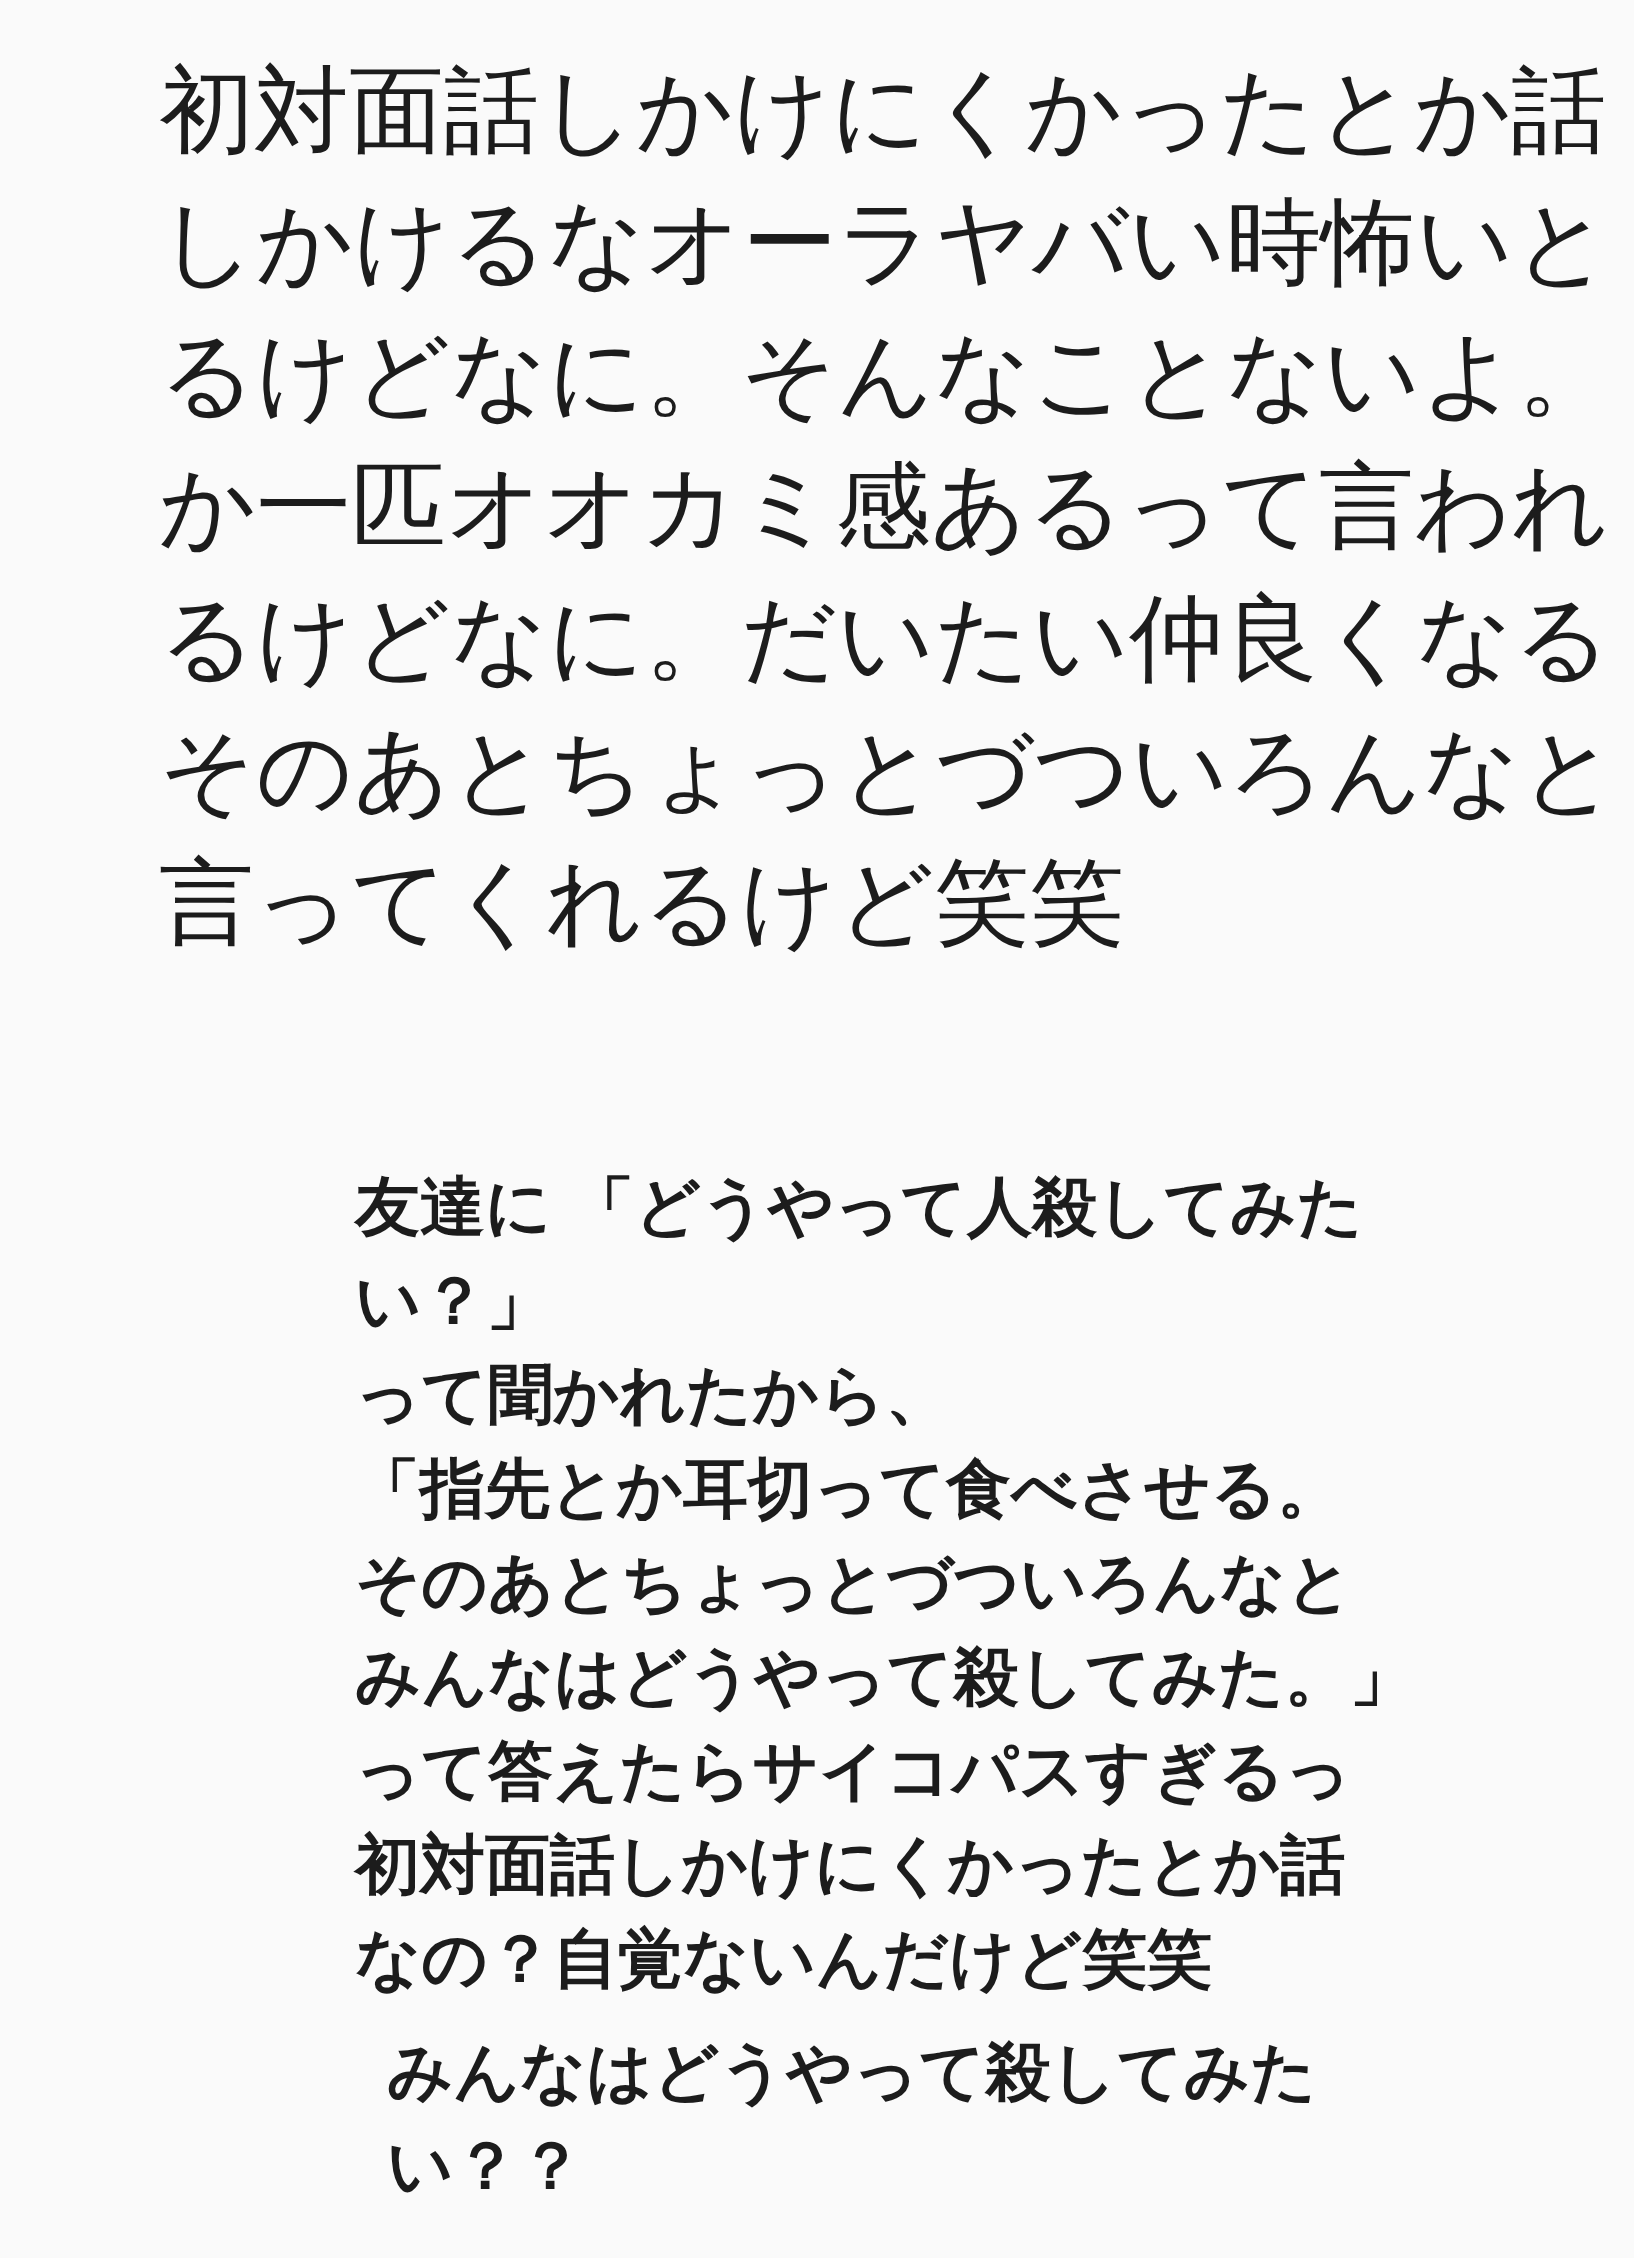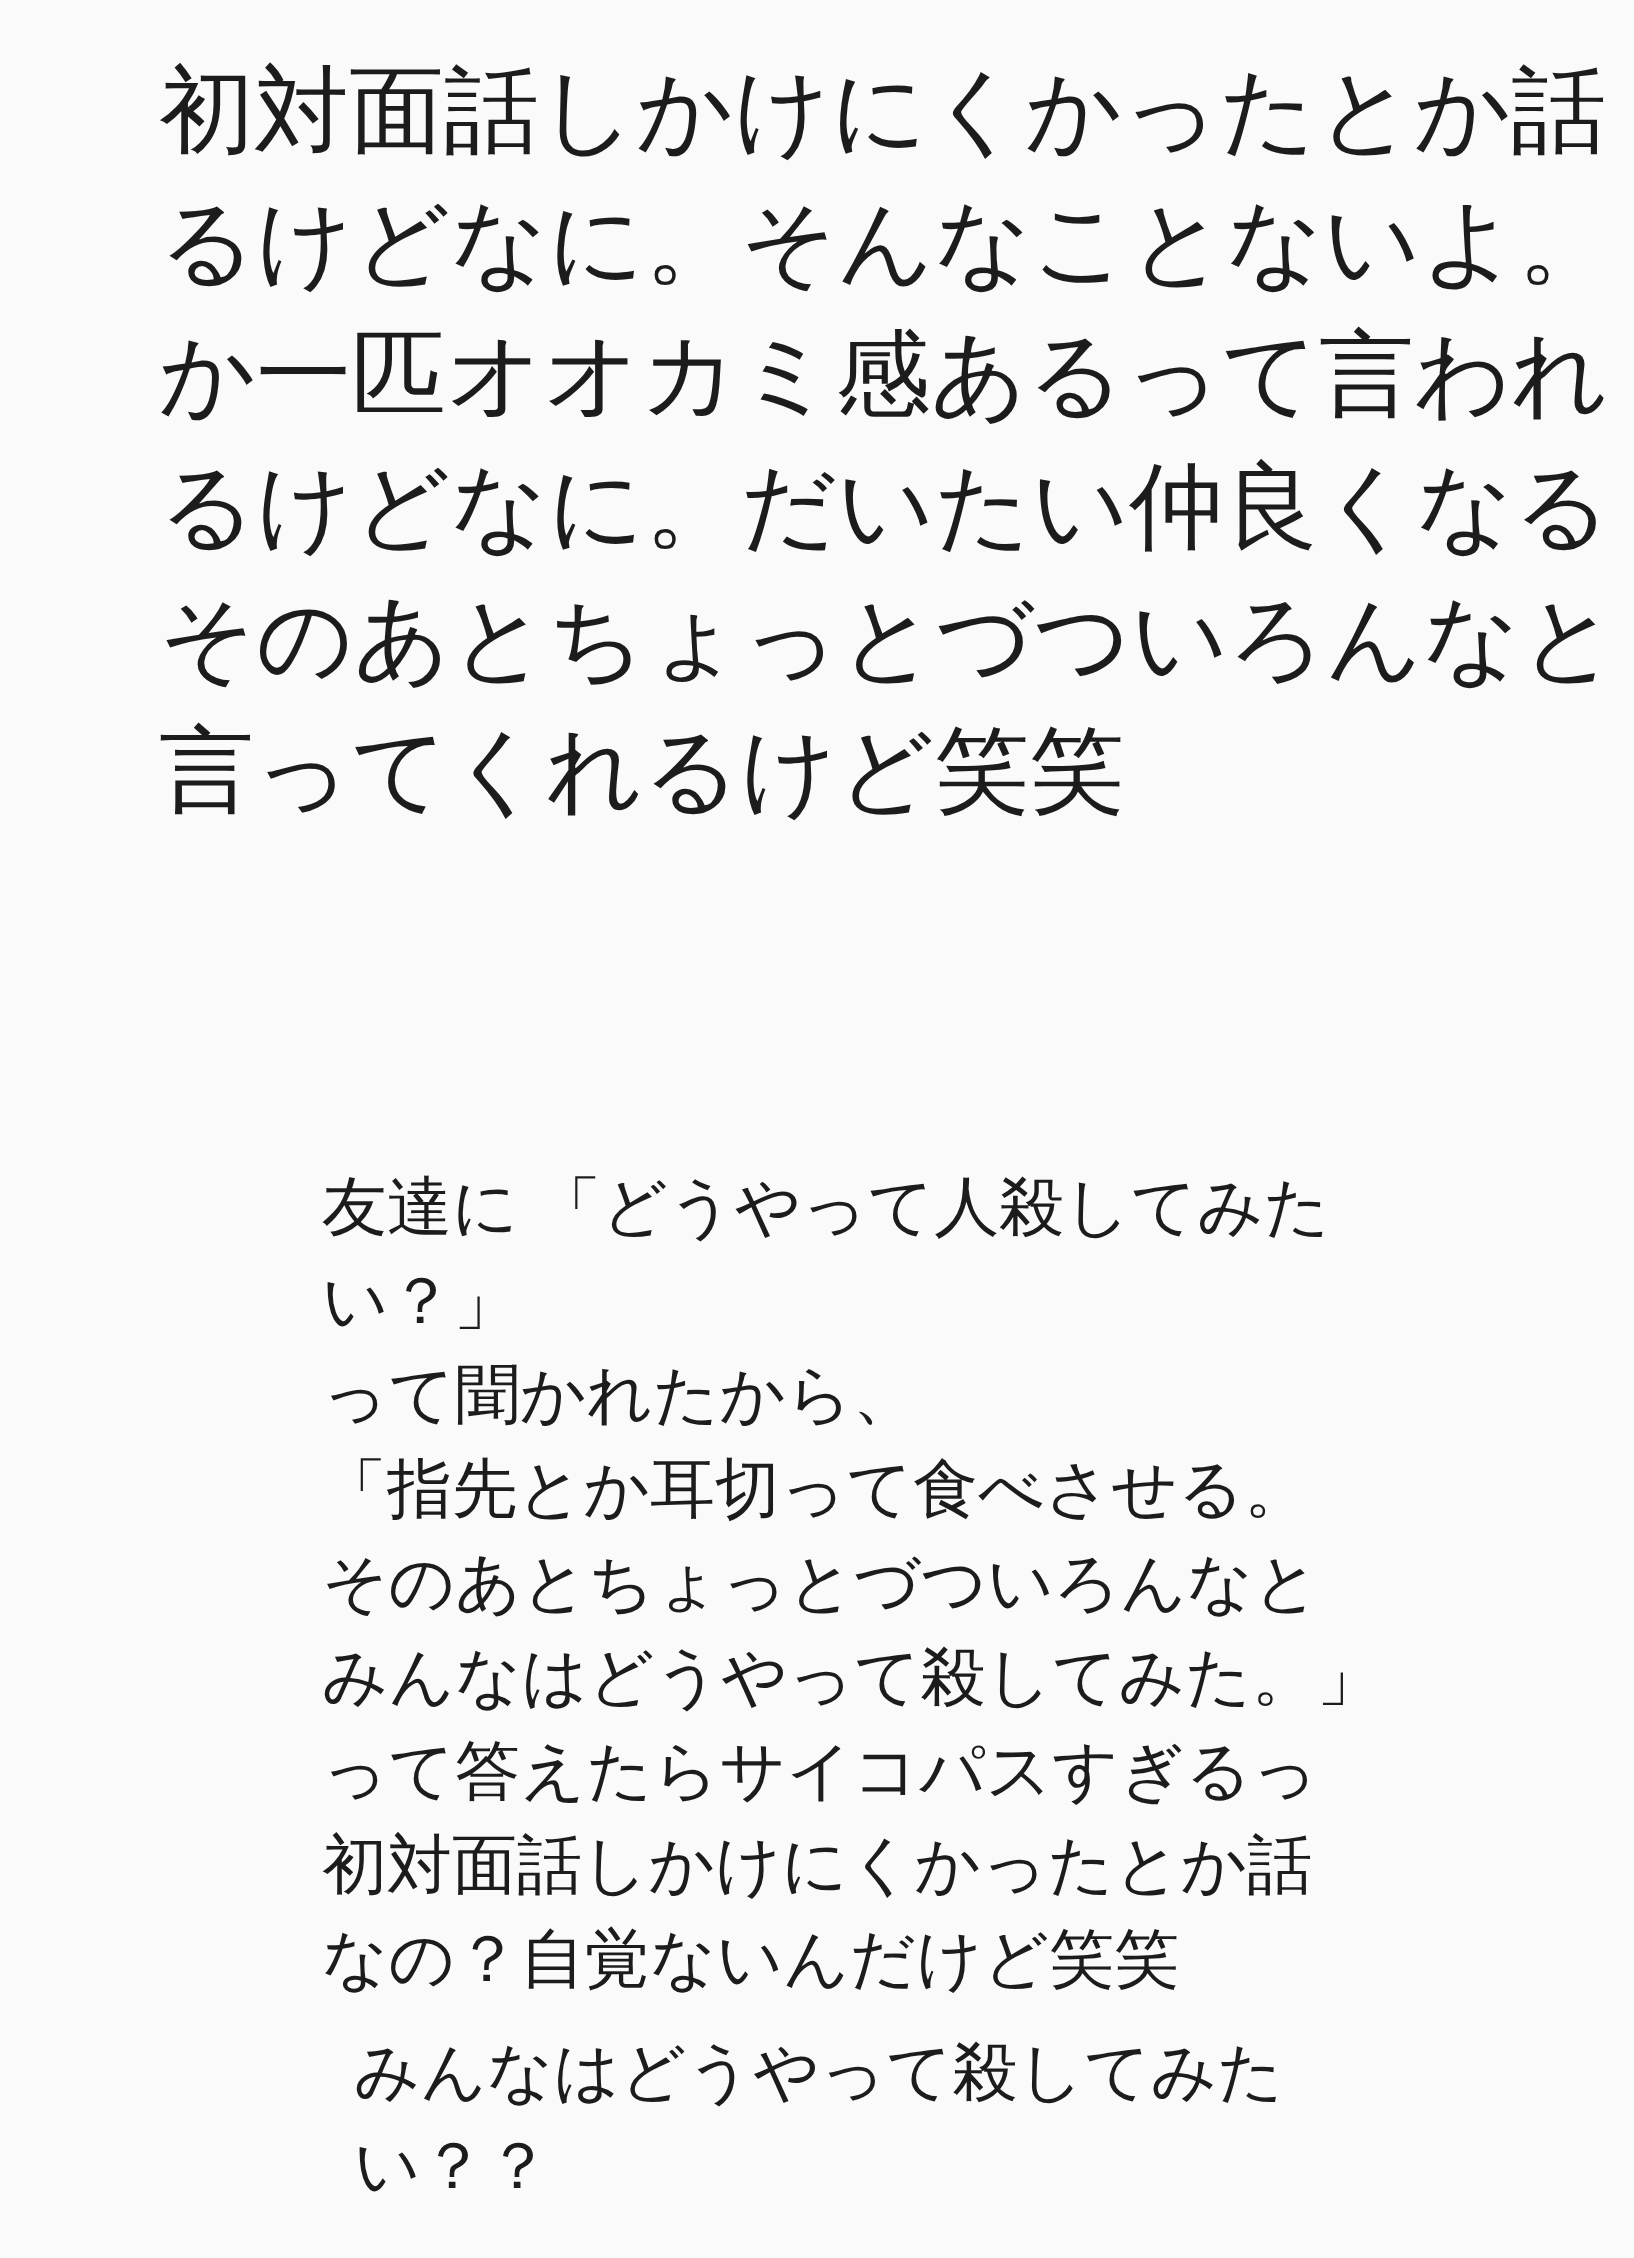--- a/index.html
+++ b/index.html
@@ -29,46 +29,47 @@
     font-size: 95px;
     line-height: 132px;
     font-weight: 400;
     color: #1c1c1c;
     letter-spacing: 0;
   }
 
   
   .question-block {
     position: absolute;
-    left: 322px;
+    left: 355px;
     top: 1160px;
     width: 1006px;
     font-size: 65px;
     line-height: 94px;
-    font-weight: 400;
+    font-weight: 700;
     color: #1c1c1c;
     letter-spacing: 0;
   }
 
   .question-paragraph-2 {
     margin-top: 19.4px;
     margin-left: 32px;
   }
 
   .text-line {
     white-space: pre;
   }
 </style>
 </head>
 <body>
 
 <div class="page">
 
   <div class="answer-block">
     <div class="text-line">初対面話しかけにくかったとか話</div>
+    <div class="text-line">しかけるなオーラヤバい時怖いと</div>
     <div class="text-line">るけどなに。そんなことないよ。</div>
     <div class="text-line">か一匹オオカミ感あるって言われ</div>
     <div class="text-line">るけどなに。だいたい仲良くなる</div>
     <div class="text-line">そのあとちょっとづついろんなと</div>
     <div class="text-line">言ってくれるけど笑笑</div>
   </div>
 
   <div class="question-block">
     <div class="question-paragraph-1">
       <div class="text-line">友達に 「どうやって人殺してみた</div>

